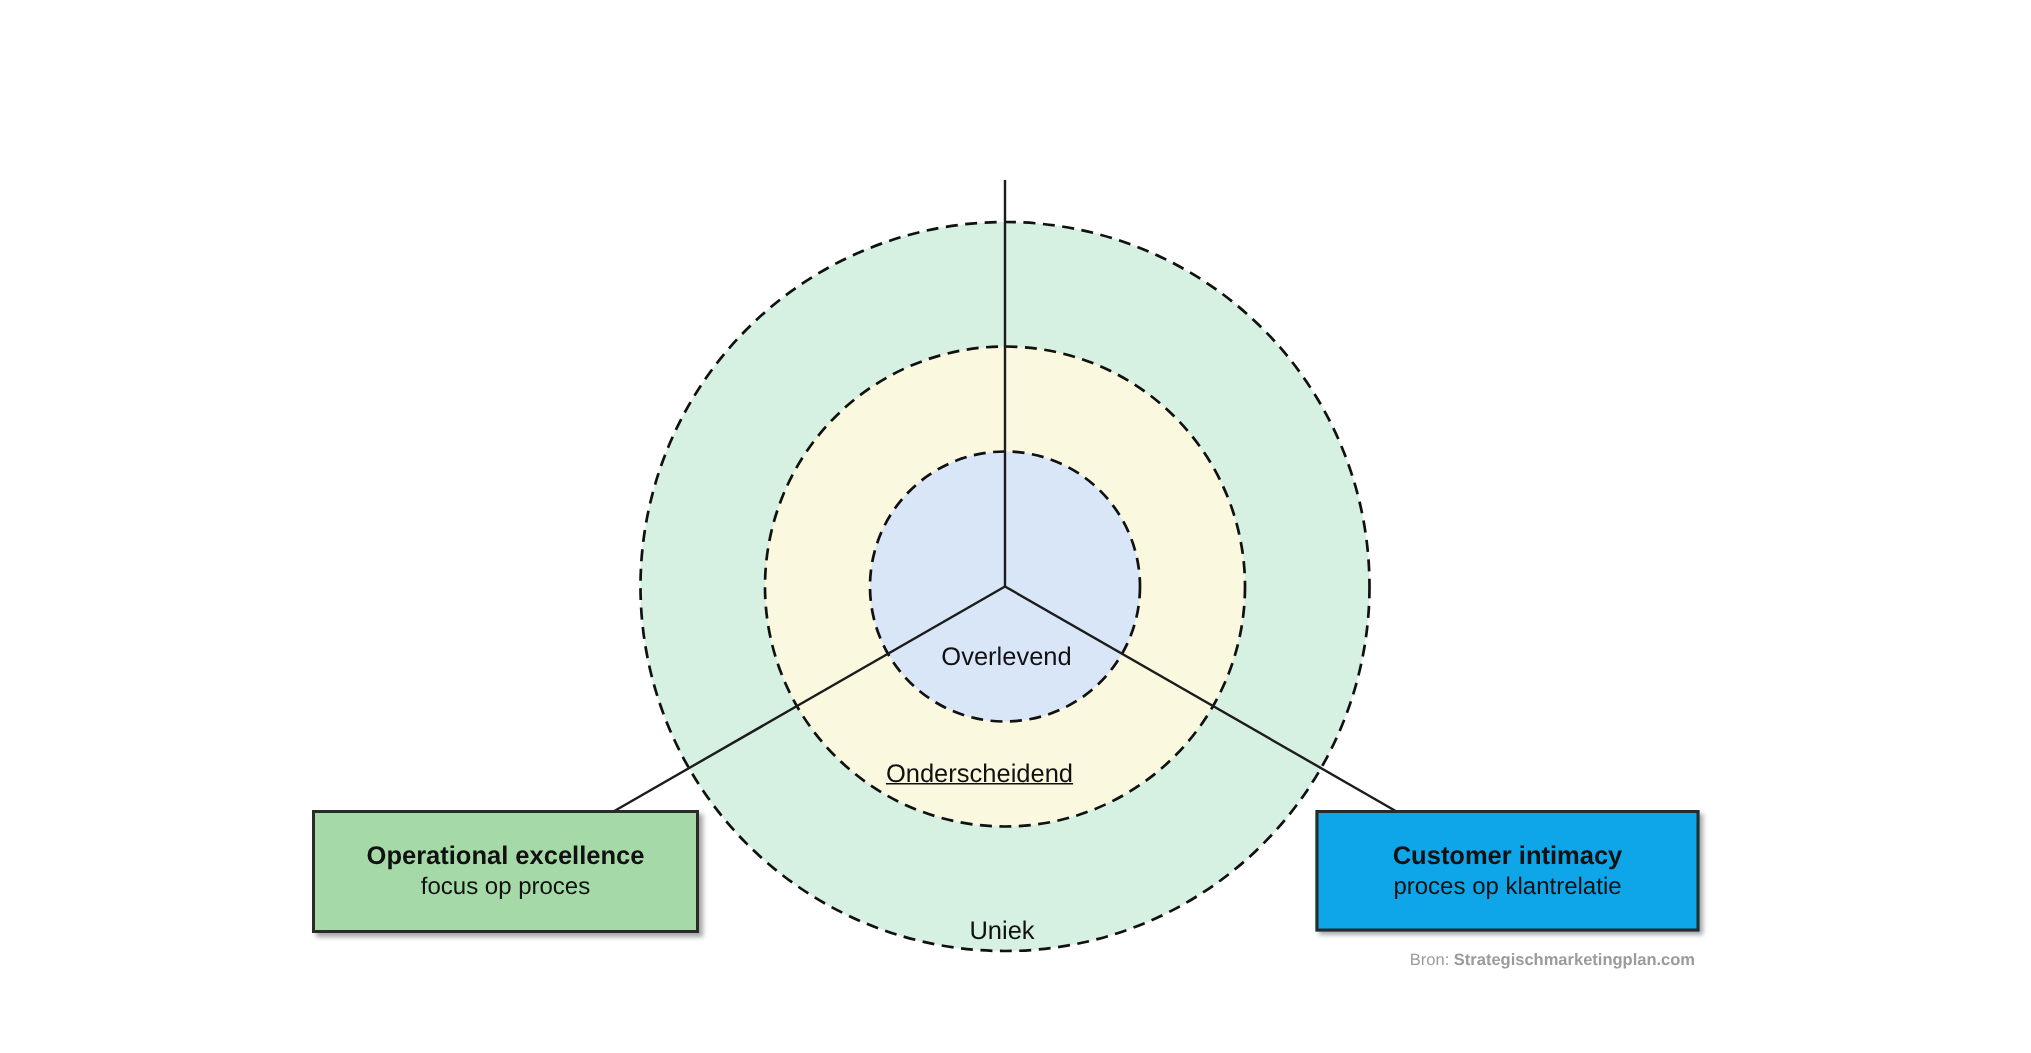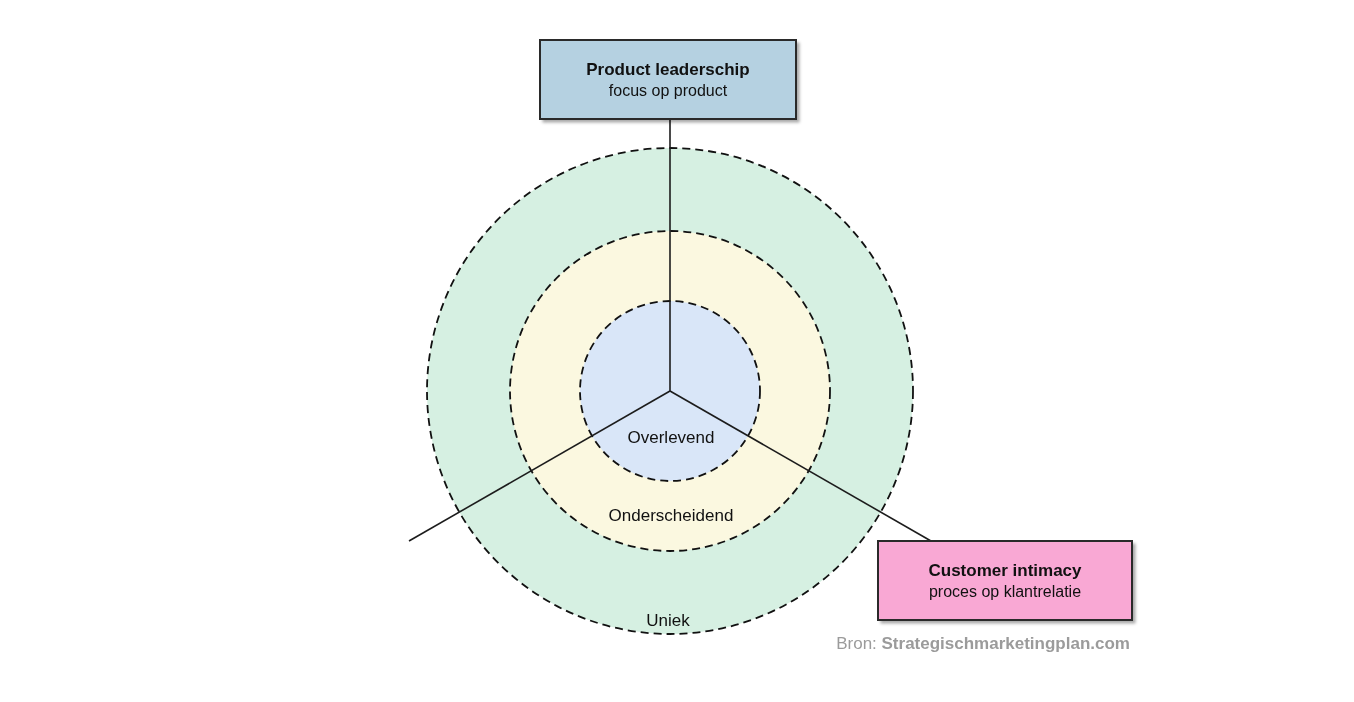--- a/index.html
+++ b/index.html
@@ -32,26 +32,26 @@
   .box-product { left: 539px; top: 39px;  width: 258px; height: 81px; }
   .box-operational { left: 208px; top: 540px; width: 258px; height: 82px; }
   .box-customer { left: 877px; top: 540px; width: 256px; height: 81px; }
   .ring-label {
     position: absolute;
     transform: translate(-50%, -50%);
     font-size: 17px; color: #111111;
     white-space: nowrap;
   }
   .ring-label-inner  { left: 671px; top: 438px; }
-  .ring-label-middle { left: 671px; top: 516px; }
+  .ring-label-middle { left: 653px; top: 516px; text-decoration: underline; }
   .ring-label-outer  { left: 668px; top: 593px; margin-top: 28px; }
   .attribution {
     position: absolute;
     right: 224px; top: 634px;
-    font-size: 17px;
+    font-size: 11px;
     white-space: nowrap;
     margin-left: 36px;
   }
   .attribution .attribution-source { font-weight: bold; }
 </style>
 </head>
 <body>
 
 <div class="canvas">
 
@@ -59,27 +59,27 @@
 
     <circle cx="670" cy="391" r="243" stroke="#111111" stroke-width="1.8" stroke-dasharray="8 5" fill="#d6f0e2"></circle>
     <circle cx="670" cy="391" r="160" stroke="#111111" stroke-width="1.8" stroke-dasharray="8 5" fill="#fbf8e0"></circle>
     <circle cx="670" cy="391" r="90" stroke="#111111" stroke-width="1.8" stroke-dasharray="8 5" fill="#d9e6f8"></circle>
 
     <line x1="670" y1="391" x2="670" y2="120" stroke="#1c1c1c" stroke-width="1.6"></line>
     <line x1="670" y1="391" x2="409" y2="541" stroke="#1c1c1c" stroke-width="1.6"></line>
     <line x1="670" y1="391" x2="931" y2="541" stroke="#1c1c1c" stroke-width="1.6"></line>
   </svg>
 
-  <div class="label-box box-product" style="background-color: rgb(181, 209, 225);">
-    <div class="box-title">Product leaderschip</div>
-    <div class="box-subtitle">focus op product</div>
+
+  <div class="label-box box-operational" style="background-color: rgb(165, 217, 167);">
+    <div class="box-title">Operational excellence</div>
+    <div class="box-subtitle">focus op proces</div>
   </div>
 
-
-  <div class="label-box box-customer" style="background-color: #f9a8d4;">
+  <div class="label-box box-customer" style="background-color: #0ea5e9;">
     <div class="box-title">Customer intimacy</div>
     <div class="box-subtitle">proces op klantrelatie</div>
   </div>
 
   <div class="ring-label ring-label-inner">Overlevend</div>
   <div class="ring-label ring-label-middle">Onderscheidend</div>
   <div class="ring-label ring-label-outer">Uniek</div>
 
   <div class="attribution" style="color: rgb(155, 155, 155);">
     <span class="attribution-prefix">Bron: </span><span class="attribution-source">Strategischmarketingplan.com</span>

